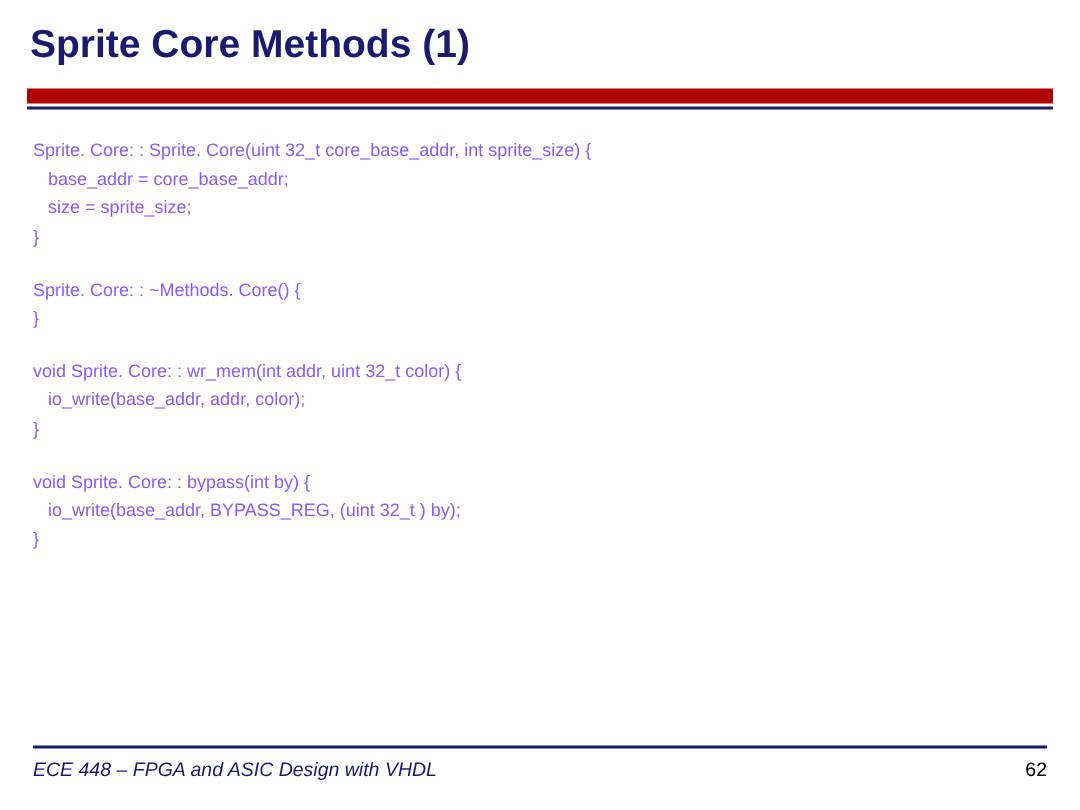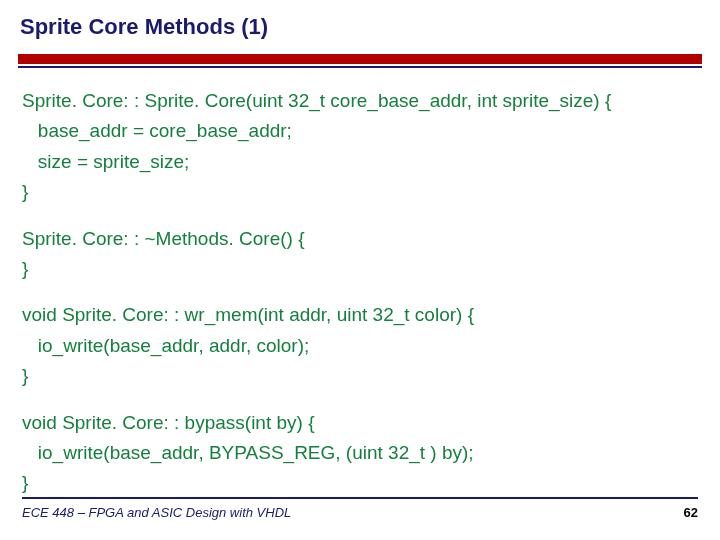--- a/index.html
+++ b/index.html
@@ -11,42 +11,42 @@
     font-family: Arial, Helvetica, sans-serif;
     overflow: hidden;
   }
   .slide {
     position: relative;
     width: 720px;
     height: 540px;
     box-sizing: border-box;
   }
   .title {
-    font-size: 22px;
+    font-size: 26px;
     font-weight: bold;
     color: #1a1a6e;
     padding: 14px 0 0 20px;
   }
   .rule-wrap {
     margin: 14px 0 0 0;
   }
   .rule-red {
     height: 10px;
     background: #b00000;
     margin: 0 18px 0 18px;
   }
   .rule-blue {
     height: 2px;
     background: #1a1a6e;
     margin: 2px 18px 0 18px;
   }
   .body {
     padding: 18px 22px 0 22px;
-    font-size: 19px;
-    color: #15803d;
+    font-size: 12px;
+    color: #8b5cf6;
     line-height: 1.6;
   }
   .code-block {
     margin-bottom: 16px;
     white-space: pre;
     font-family: Arial, Helvetica, sans-serif;
   }
   .footer {
     position: absolute;
     left: 22px;
@@ -64,21 +64,20 @@
     align-items: baseline;
   }
   .footer-text {
     color: #1a1a6e;
     font-style: italic;
     font-size: 13px;
   }
   .page-num {
     color: #000;
     font-size: 13px;
-    font-weight: bold;
   }
 </style>
 </head>
 <body>
 
 <div class="slide">
 
   <div class="title">Sprite Core Methods (1)</div>
 
   <div class="rule-wrap">

